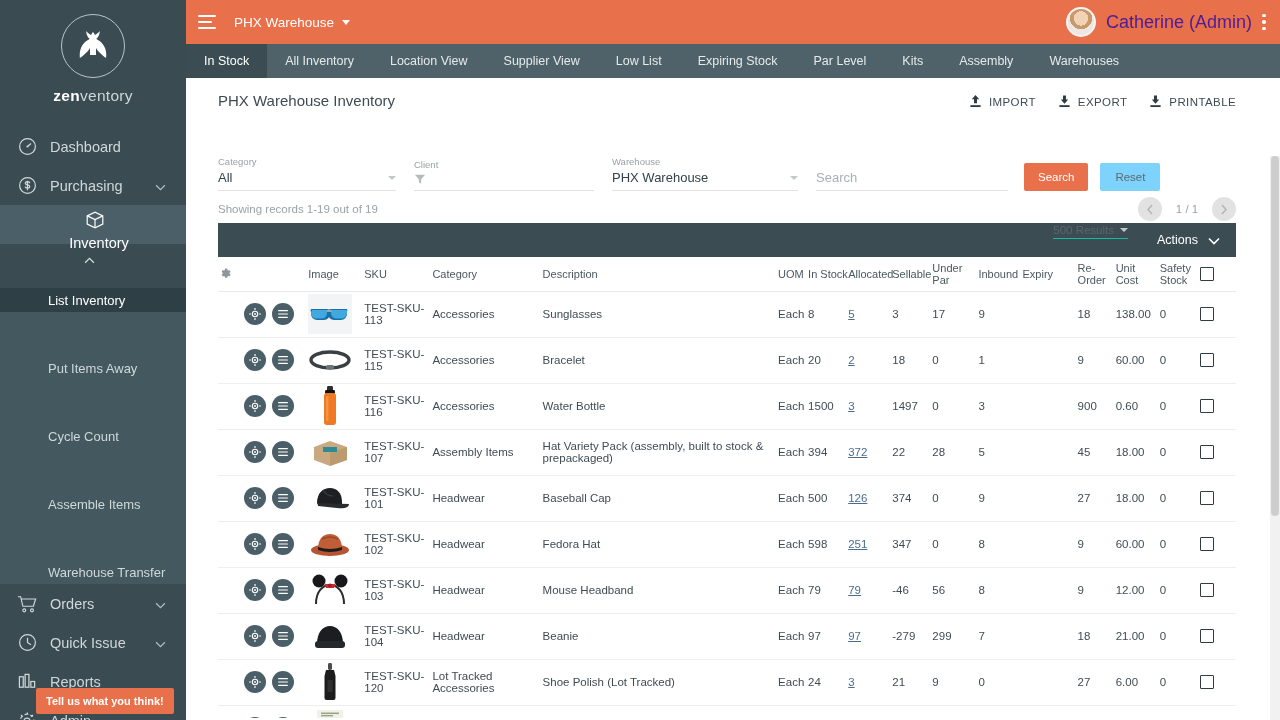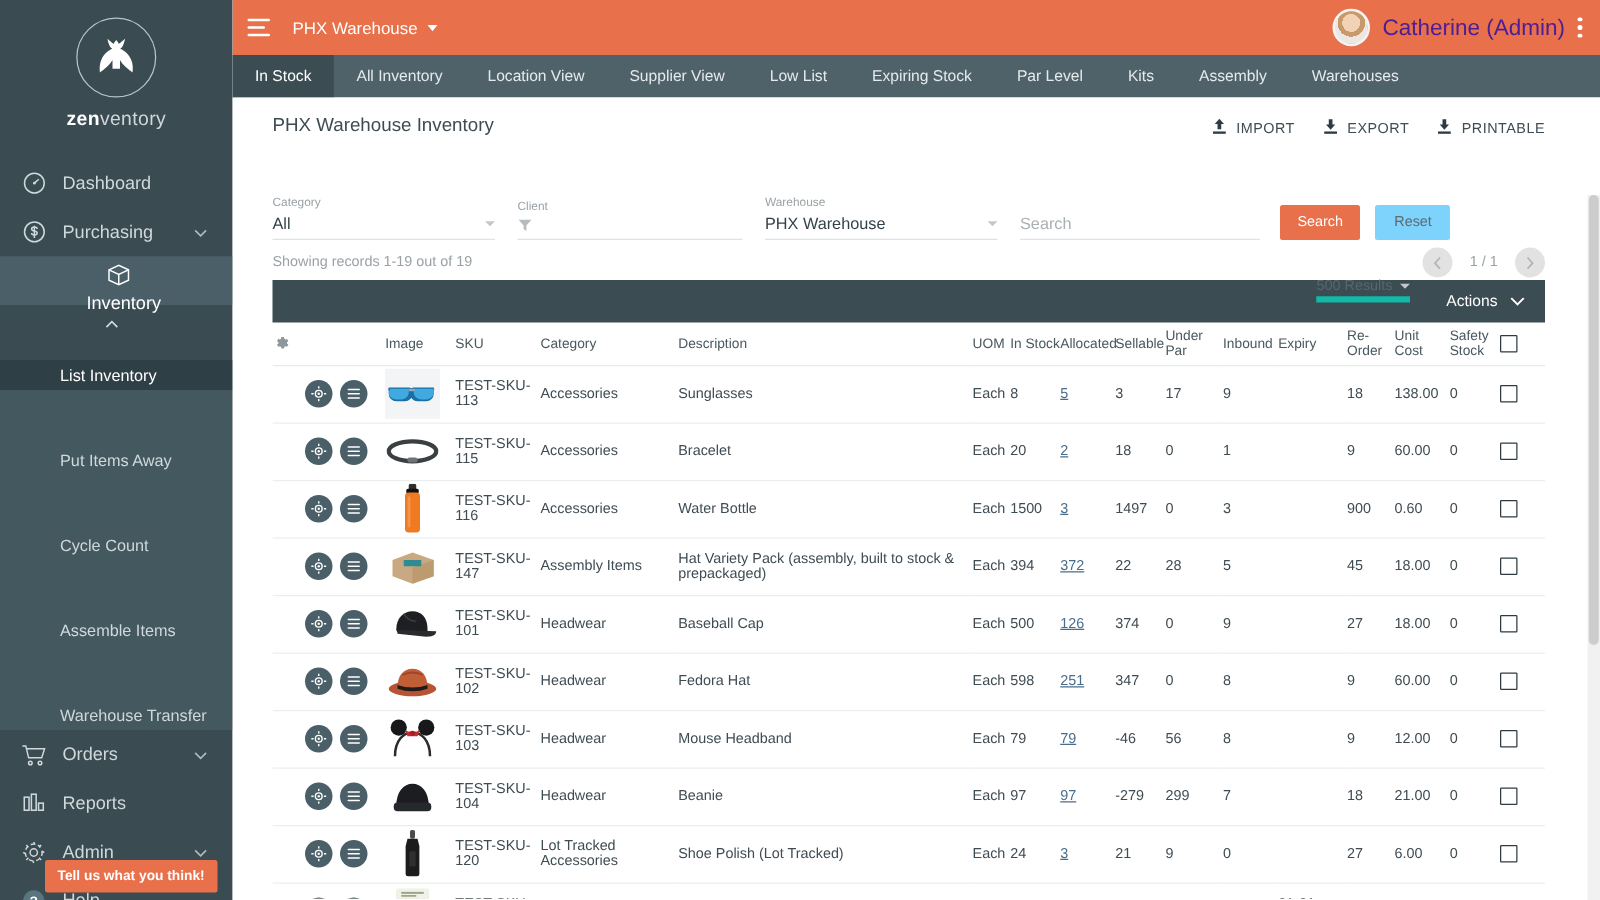--- a/index.html
+++ b/index.html
@@ -222,21 +222,21 @@
 
   .meta-row {
     display: flex; align-items: center;
     padding: 6px 44px 0 32px;
     height: 30px;
   }
   .rec-count { font-size: 11.5px; color: #9aa2a6; }
   .pager { margin-left: auto; display: flex; align-items: center; gap: 10px; }
   .res-sel {
     font-size: 11.5px; color: #5a666c;
-    border-bottom: 5px solid #14b8a6;
+    border-bottom: 1px solid #14b8a6;
     padding-bottom: 2px;
     display: flex; align-items: center;
     cursor: pointer;
     margin-top: 44px;
   }
   .circ-btn {
     width: 24px; height: 24px; border-radius: 50%;
     background: #e2e2e2; color: #b5b5b5;
     display: flex; align-items: center; justify-content: center;
     font-size: 12px; cursor: pointer;
@@ -416,20 +416,34 @@
         </svg>
       </span>
       <span class="lbl">Orders</span>
       <span class="chev">
         <svg width="11" height="7" viewBox="0 0 12 8" fill="none" stroke="#cfd8db" stroke-width="1.5">
             <path d="M1 1.5 L6 6.5 L11 1.5"></path>
           </svg>
       </span>
     </div>
 
+    <div class="nav-item">
+      <span class="ico">
+        <svg width="21" height="21" viewBox="0 0 24 24" fill="none" stroke="#cfd8db" stroke-width="1.4">
+            <circle cx="12" cy="12" r="9"></circle>
+            <path d="M12 6.5 L12 12 L16 14.5"></path>
+          </svg>
+      </span>
+      <span class="lbl">Quick Issue</span>
+      <span class="chev">
+        <svg width="11" height="7" viewBox="0 0 12 8" fill="none" stroke="#cfd8db" stroke-width="1.5">
+            <path d="M1 1.5 L6 6.5 L11 1.5"></path>
+          </svg>
+      </span>
+    </div>
 
     <div class="nav-item">
       <span class="ico">
         <svg width="21" height="19" viewBox="0 0 22 20" fill="none" stroke="#cfd8db" stroke-width="1.3">
           <rect x="2.5" y="5" width="4" height="11"></rect>
             <rect x="8.5" y="2.5" width="4" height="13.5"></rect>
             <rect x="14.5" y="10" width="4" height="6"></rect>
         </svg>
       </span>
       <span class="lbl">Reports</span>
@@ -830,21 +844,21 @@
               </td>
               <td>
                 <div class="thumb">
                   <svg width="42" height="30" viewBox="0 0 42 30">
                     <path d="M5 10 L21 4 L38 10 L38 23 L21 29 L5 23 Z" fill="#c9a981"></path>
                     <path d="M5 10 L21 16 L38 10 L38 23 L21 29 L21 16 Z" fill="#b08f63" opacity=".55"></path>
                     <rect x="14" y="10" width="14" height="5" fill="#2f8a92"></rect>
                   </svg>
                 </div>
               </td>
-              <td>TEST-SKU-147</td>
+              <td>TEST-SKU-107</td>
               <td>Assembly Items</td>
               <td>Hat Variety Pack (assembly, built to stock &amp; prepackaged)</td>
               <td>Each</td>
               <td>394</td>
               <td><a class="lnk">372</a></td>
               <td>22</td>
               <td>28</td>
               <td>5</td>
               <td></td>
               <td>45</td>

